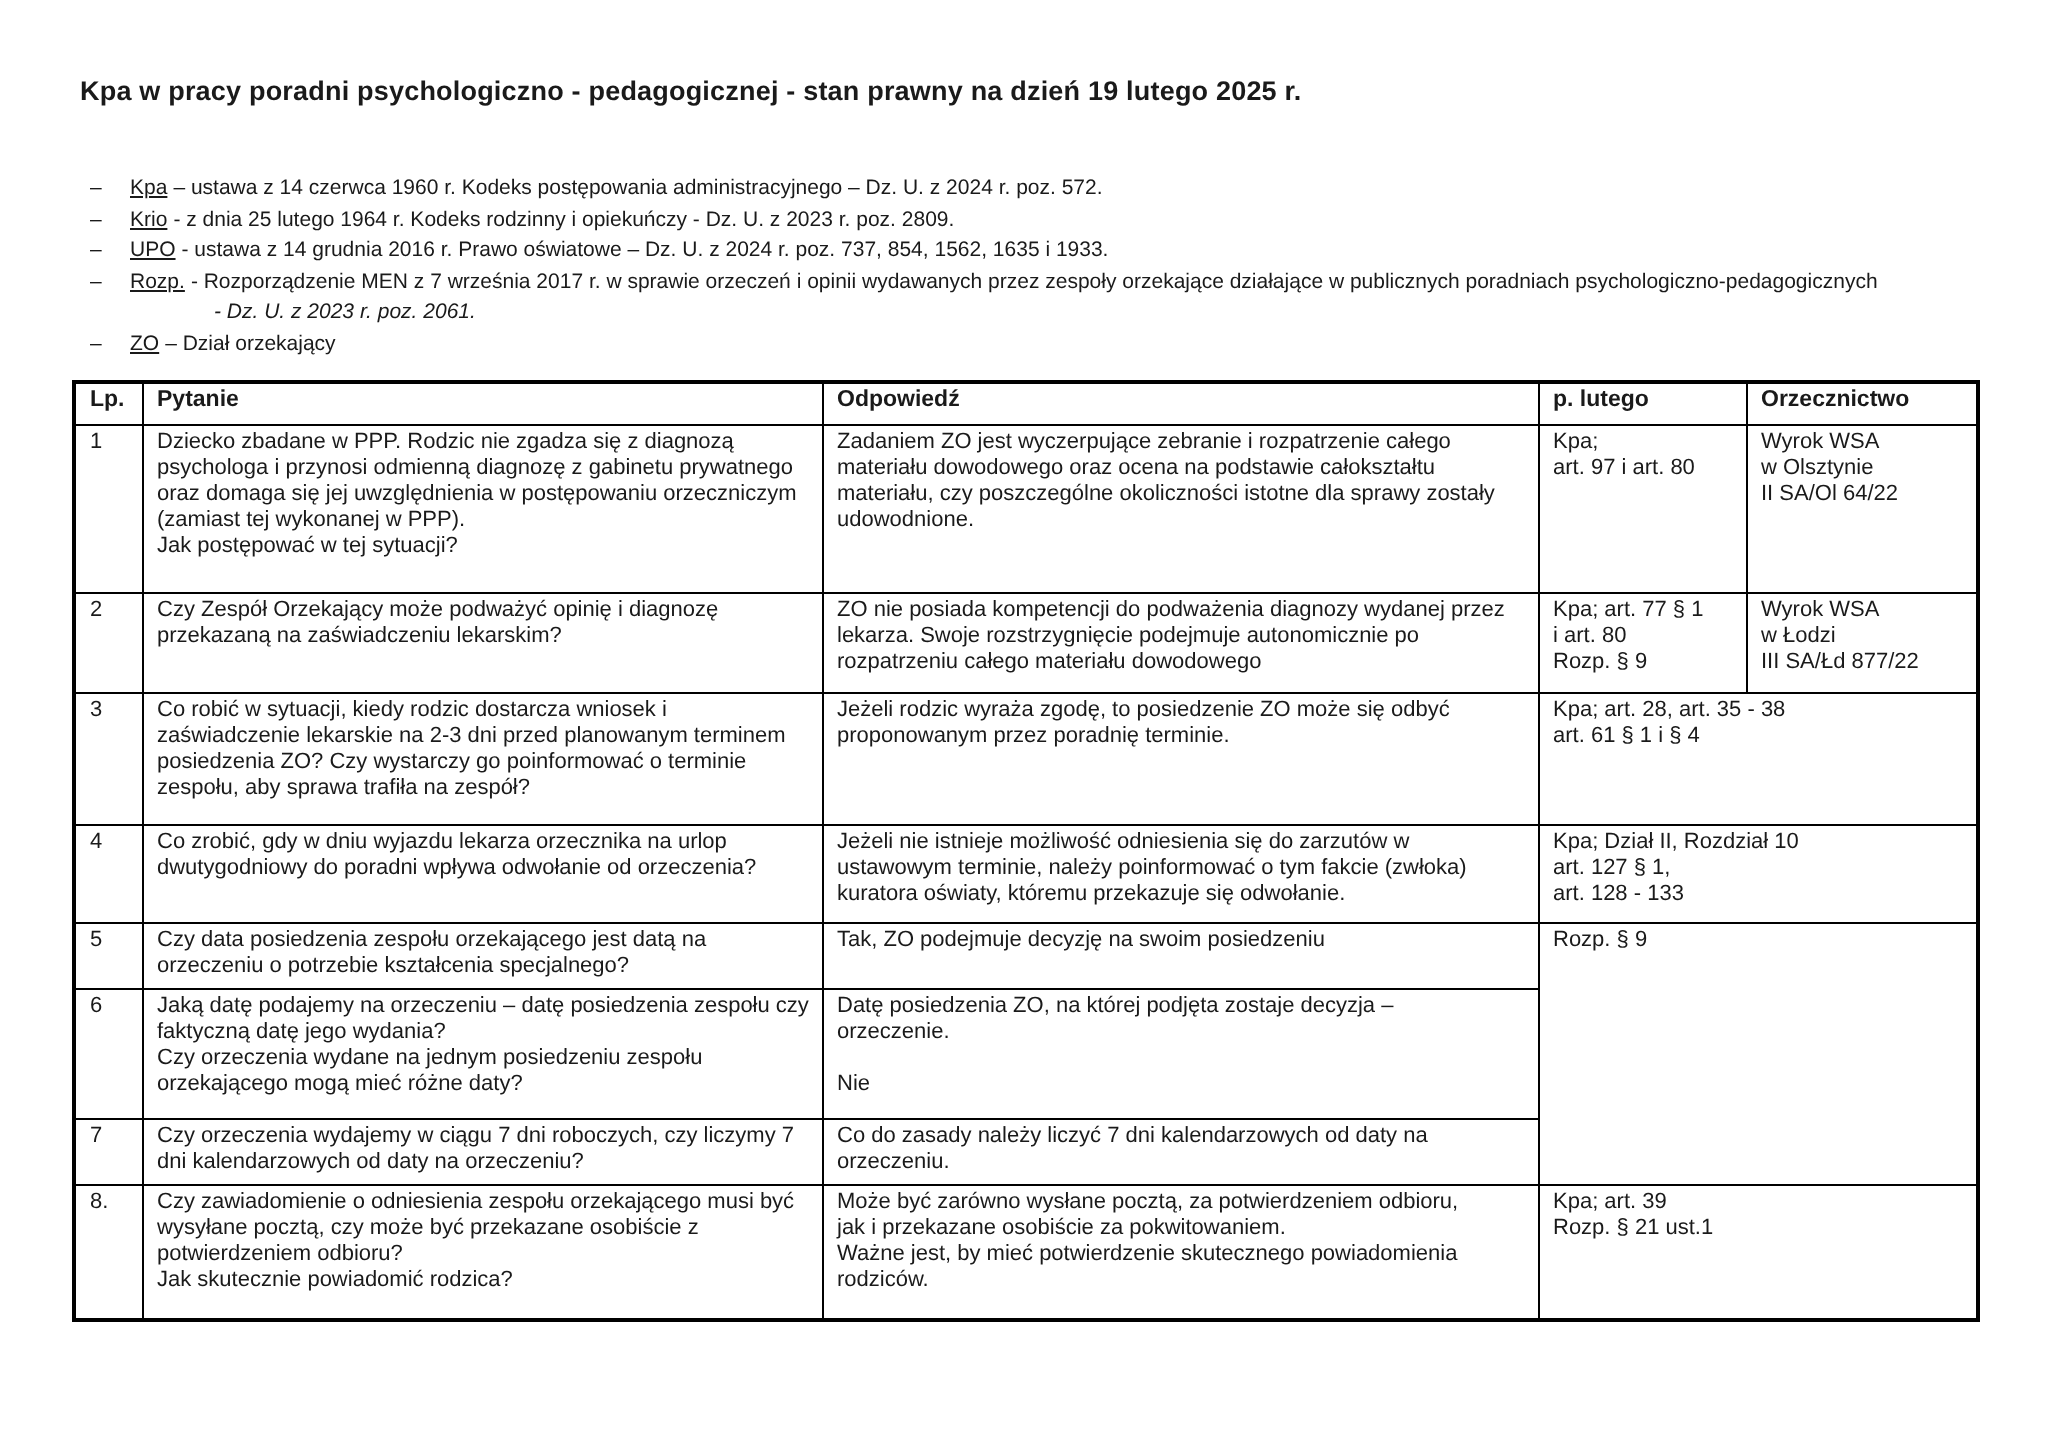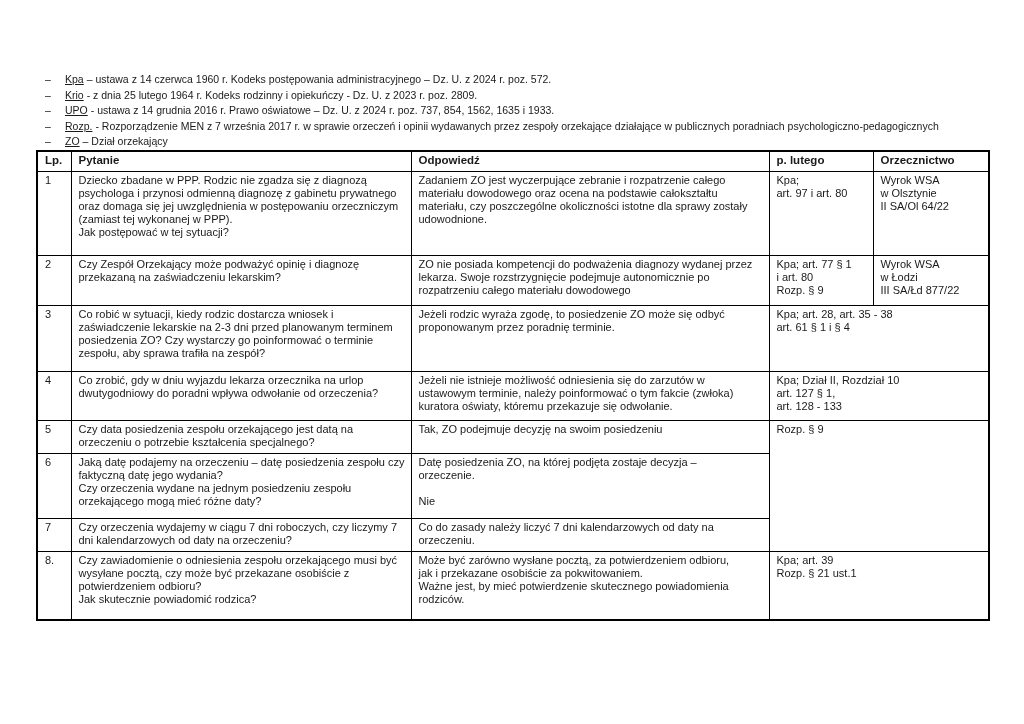--- a/index.html
+++ b/index.html
@@ -23,20 +23,21 @@
   .legend { margin: 34px 0 0 7px; font-size: 10.5px; line-height: 15.5px; }
   .legend-heading { font-style: italic; }
   .legend-item { display: flex; }
   .legend-dash { width: 22px; flex: 0 0 22px; padding-left: 2px; }
   .legend-body { flex: 1; }
   .legend-label { font-style: normal; margin-right: 3px; text-decoration: underline; }
   .legend-desc { }
   .legend-desc2 { font-style: italic; margin-left: 42px; }
 
   table.qa {
+    margin-top: 10px;
     border-collapse: collapse;
     table-layout: fixed;
     width: 952px;
     border: 2px solid #000;
   }
   table.qa th, table.qa td {
     border: 1.5px solid #000;
     vertical-align: top;
     padding: 2px 6px 2px 7px;
     font-size: 11px;
@@ -61,20 +62,21 @@
   tr.r7 { height: 33px; }
   tr.r8 { height: 68px; }
 
   td.legal-span { padding-top: 18px; }
 </style>
 </head>
 <body>
 
 <div class="page">
 
+  <h1 class="title">Kpa w pracy poradni psychologiczno - pedagogicznej  -  stan prawny na dzień 19 lutego 2025 r.</h1>
 
   <div class="legend">
 
     <div class="legend-item">
       <span class="legend-dash">–</span>
       <span class="legend-body"><span class="legend-label">Kpa</span><span class="legend-desc">– ustawa z 14 czerwca 1960 r. Kodeks postępowania administracyjnego – Dz. U. z 2024 r. poz. 572.</span></span>
     </div>
 
     <div class="legend-item">
       <span class="legend-dash">–</span>
@@ -83,20 +85,21 @@
 
     <div class="legend-item">
       <span class="legend-dash">–</span>
       <span class="legend-body"><span class="legend-label">UPO</span><span class="legend-desc">- ustawa z 14 grudnia 2016 r. Prawo oświatowe – Dz. U. z 2024 r. poz. 737, 854, 1562, 1635 i 1933.</span></span>
     </div>
 
     <div class="legend-item">
       <span class="legend-dash">–</span>
       <span class="legend-body">
         <span class="legend-label">Rozp.</span><span class="legend-desc">- Rozporządzenie MEN z 7 września 2017 r. w sprawie orzeczeń i opinii wydawanych przez zespoły orzekające działające w publicznych poradniach psychologiczno-pedagogicznych</span>
+        <div class="legend-desc2">- Dz. U. z 2023 r. poz. 2061.</div>
       </span>
     </div>
 
     <div class="legend-item">
       <span class="legend-dash">–</span>
       <span class="legend-body"><span class="legend-label">ZO</span><span class="legend-desc">– Dział orzekający</span></span>
     </div>
   </div>
 
   <table class="qa">

